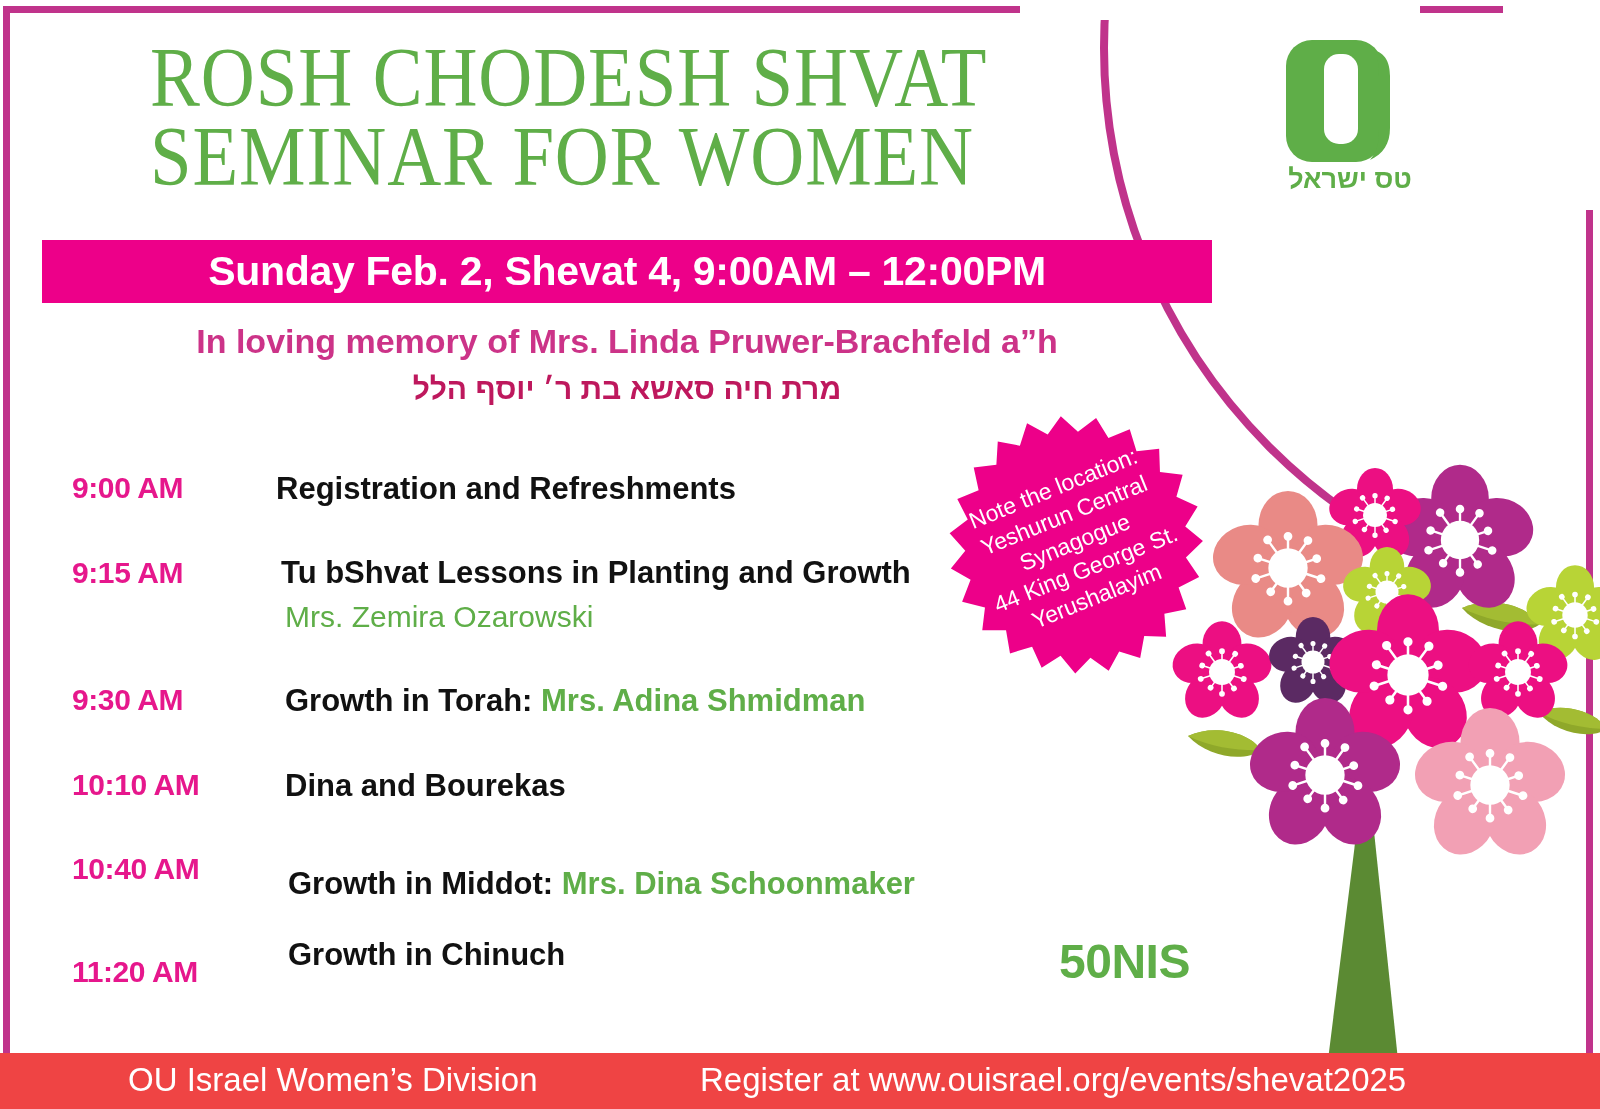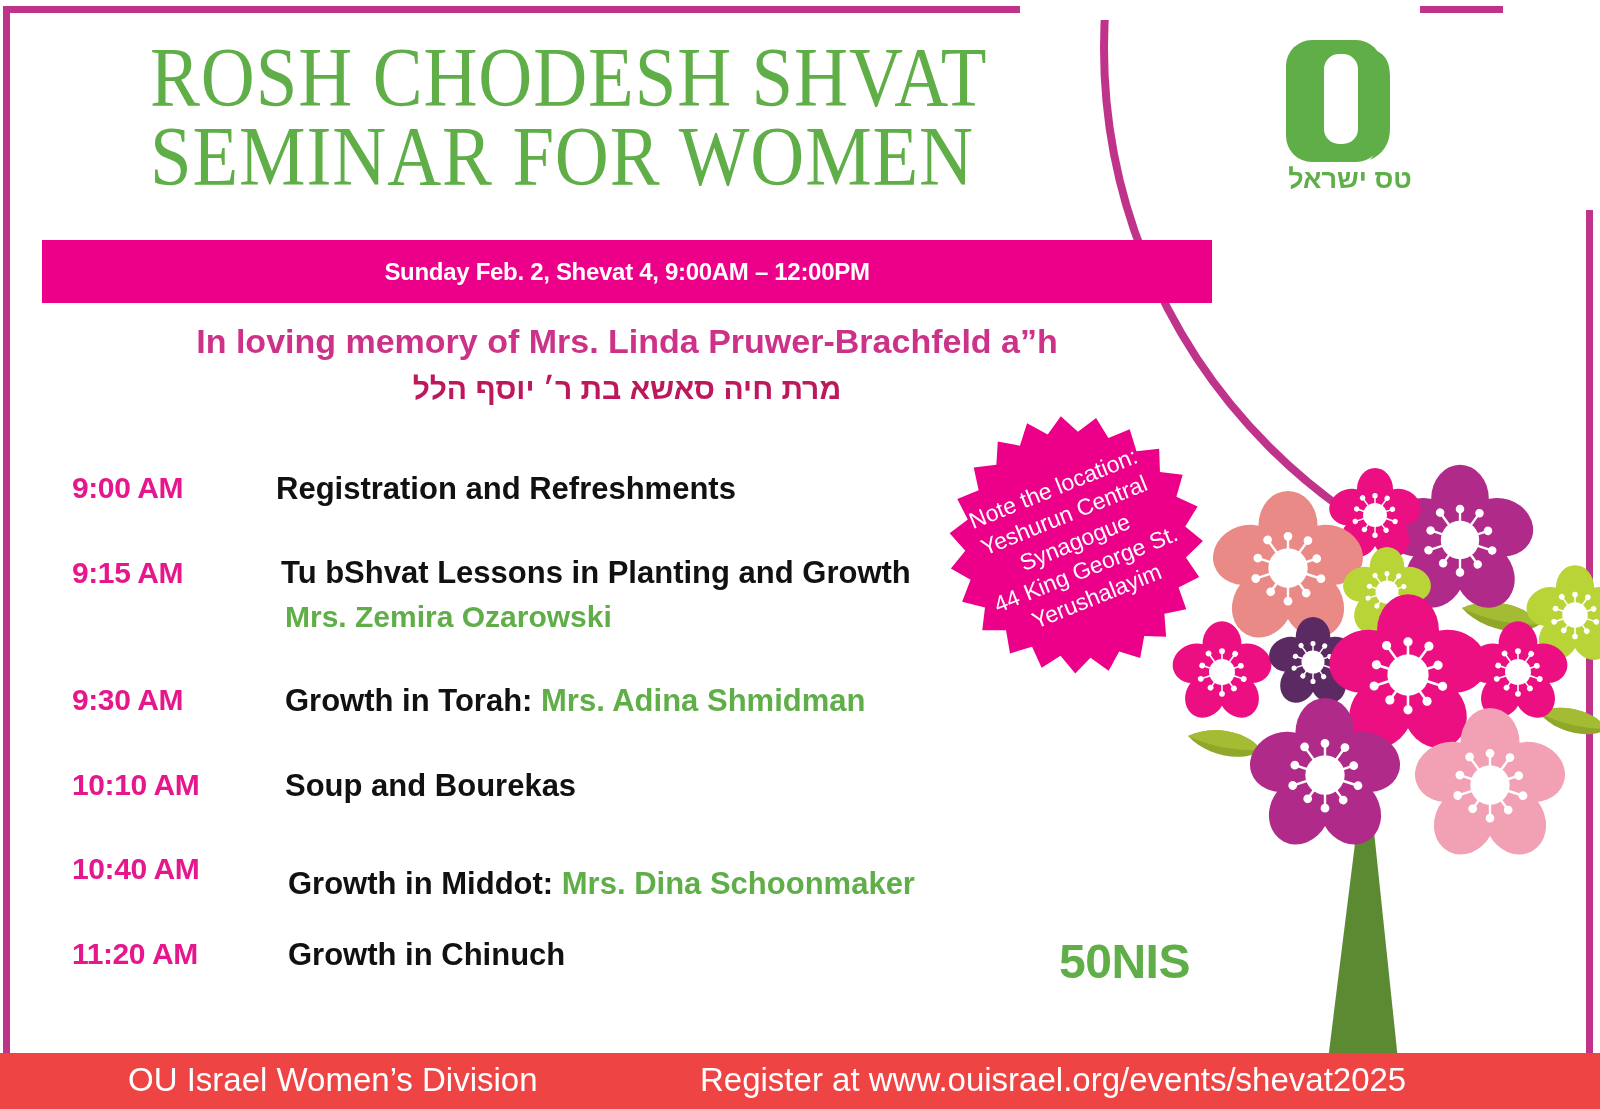--- a/index.html
+++ b/index.html
@@ -21,35 +21,35 @@
          font-size:85px;line-height:0.93;letter-spacing:1px;
          transform:scaleX(0.88);transform-origin:left top;white-space:pre-line;}
 
   
   .logo{position:absolute;left:1280px;top:32px;width:140px;height:170px;}
   .logo svg{display:block;}
 
   
   .date-banner{position:absolute;left:42px;top:240px;width:1170px;height:63px;background:#ED0089;
                display:flex;align-items:center;justify-content:center;}
-  .date-banner span{color:#fff;font-size:24px;font-weight:bold;letter-spacing:-0.3px;}
+  .date-banner span{color:#fff;font-size:41px;font-weight:bold;letter-spacing:-0.3px;}
 
   
   .memory-en{position:absolute;left:42px;top:322px;width:1170px;text-align:center;
              color:#CC3388;font-size:34px;font-weight:600;}
   .memory-he{position:absolute;left:42px;top:372px;width:1170px;text-align:center;
              color:#be185d;font-size:30px;font-weight:600;direction:rtl;}
 
   
   .schedule{position:absolute;left:0px;top:455px;width:960px;}
   .row{position:relative;height:0;}
   .row .time{position:absolute;color:#E6178C;font-size:30px;font-weight:bold;letter-spacing:-0.4px;}
   .row .desc{position:absolute;color:#111;font-size:31px;font-weight:bold;white-space:nowrap;}
   .row .desc .sp{color:#5FAE48;}
-  .row .sub{position:absolute;color:#5FAE48;font-size:30px;font-weight:bold;}
+  .row .sub{position:absolute;color:#5FAE48;font-size:30px;font-weight:normal;}
 
   
   .price{position:absolute;left:1059px;top:934px;color:#5FAE48;font-size:48px;font-weight:bold;letter-spacing:-0.5px;}
 
   
   .burst-wrap{position:absolute;left:940px;top:410px;width:270px;height:265px;transform:rotate(-1deg);}
   .burst{position:absolute;inset:0;}
   .burst-text{position:absolute;left:0;top:0;width:270px;height:265px;
               display:flex;flex-direction:column;align-items:center;justify-content:center;
               transform:rotate(-21deg);color:#fff;font-size:23px;line-height:1.26;text-align:center;}
@@ -106,30 +106,30 @@
       <span class="sub" style="left:285px;top:145px;">Mrs. Zemira Ozarowski</span>
     </div>
 
     <div class="row">
       <span class="time" style="left:72px;top:228px;">9:30 AM</span>
       <span class="desc" style="left:285px;top:228px;"><span>Growth in Torah:</span> <span class="sp">Mrs. Adina Shmidman</span></span>
     </div>
 
     <div class="row">
       <span class="time" style="left:72px;top:313px;">10:10 AM</span>
-      <span class="desc" style="left:285px;top:313px;">Soup and Bourekas</span>
+      <span class="desc" style="left:285px;top:313px;">Dina and Bourekas</span>
     </div>
 
     <div class="row">
       <span class="time" style="left:72px;top:397px;">10:40 AM</span>
       <span class="desc" style="left:288px;top:397px;margin-top:14px;"><span>Growth in Middot:</span> <span class="sp">Mrs. Dina Schoonmaker</span></span>
     </div>
 
     <div class="row">
-      <span class="time" style="left:72px;top:482px;">11:20 AM</span>
+      <span class="time" style="left:72px;top:500px;">11:20 AM</span>
       <span class="desc" style="left:288px;top:482px;">Growth in Chinuch</span>
     </div>
 
   </div>
 
   <div class="price">50NIS</div>
 
   <svg class="tree" viewBox="0 0 470 620" xmlns="http://www.w3.org/2000/svg">
     <defs>
       <g id="blossom">

